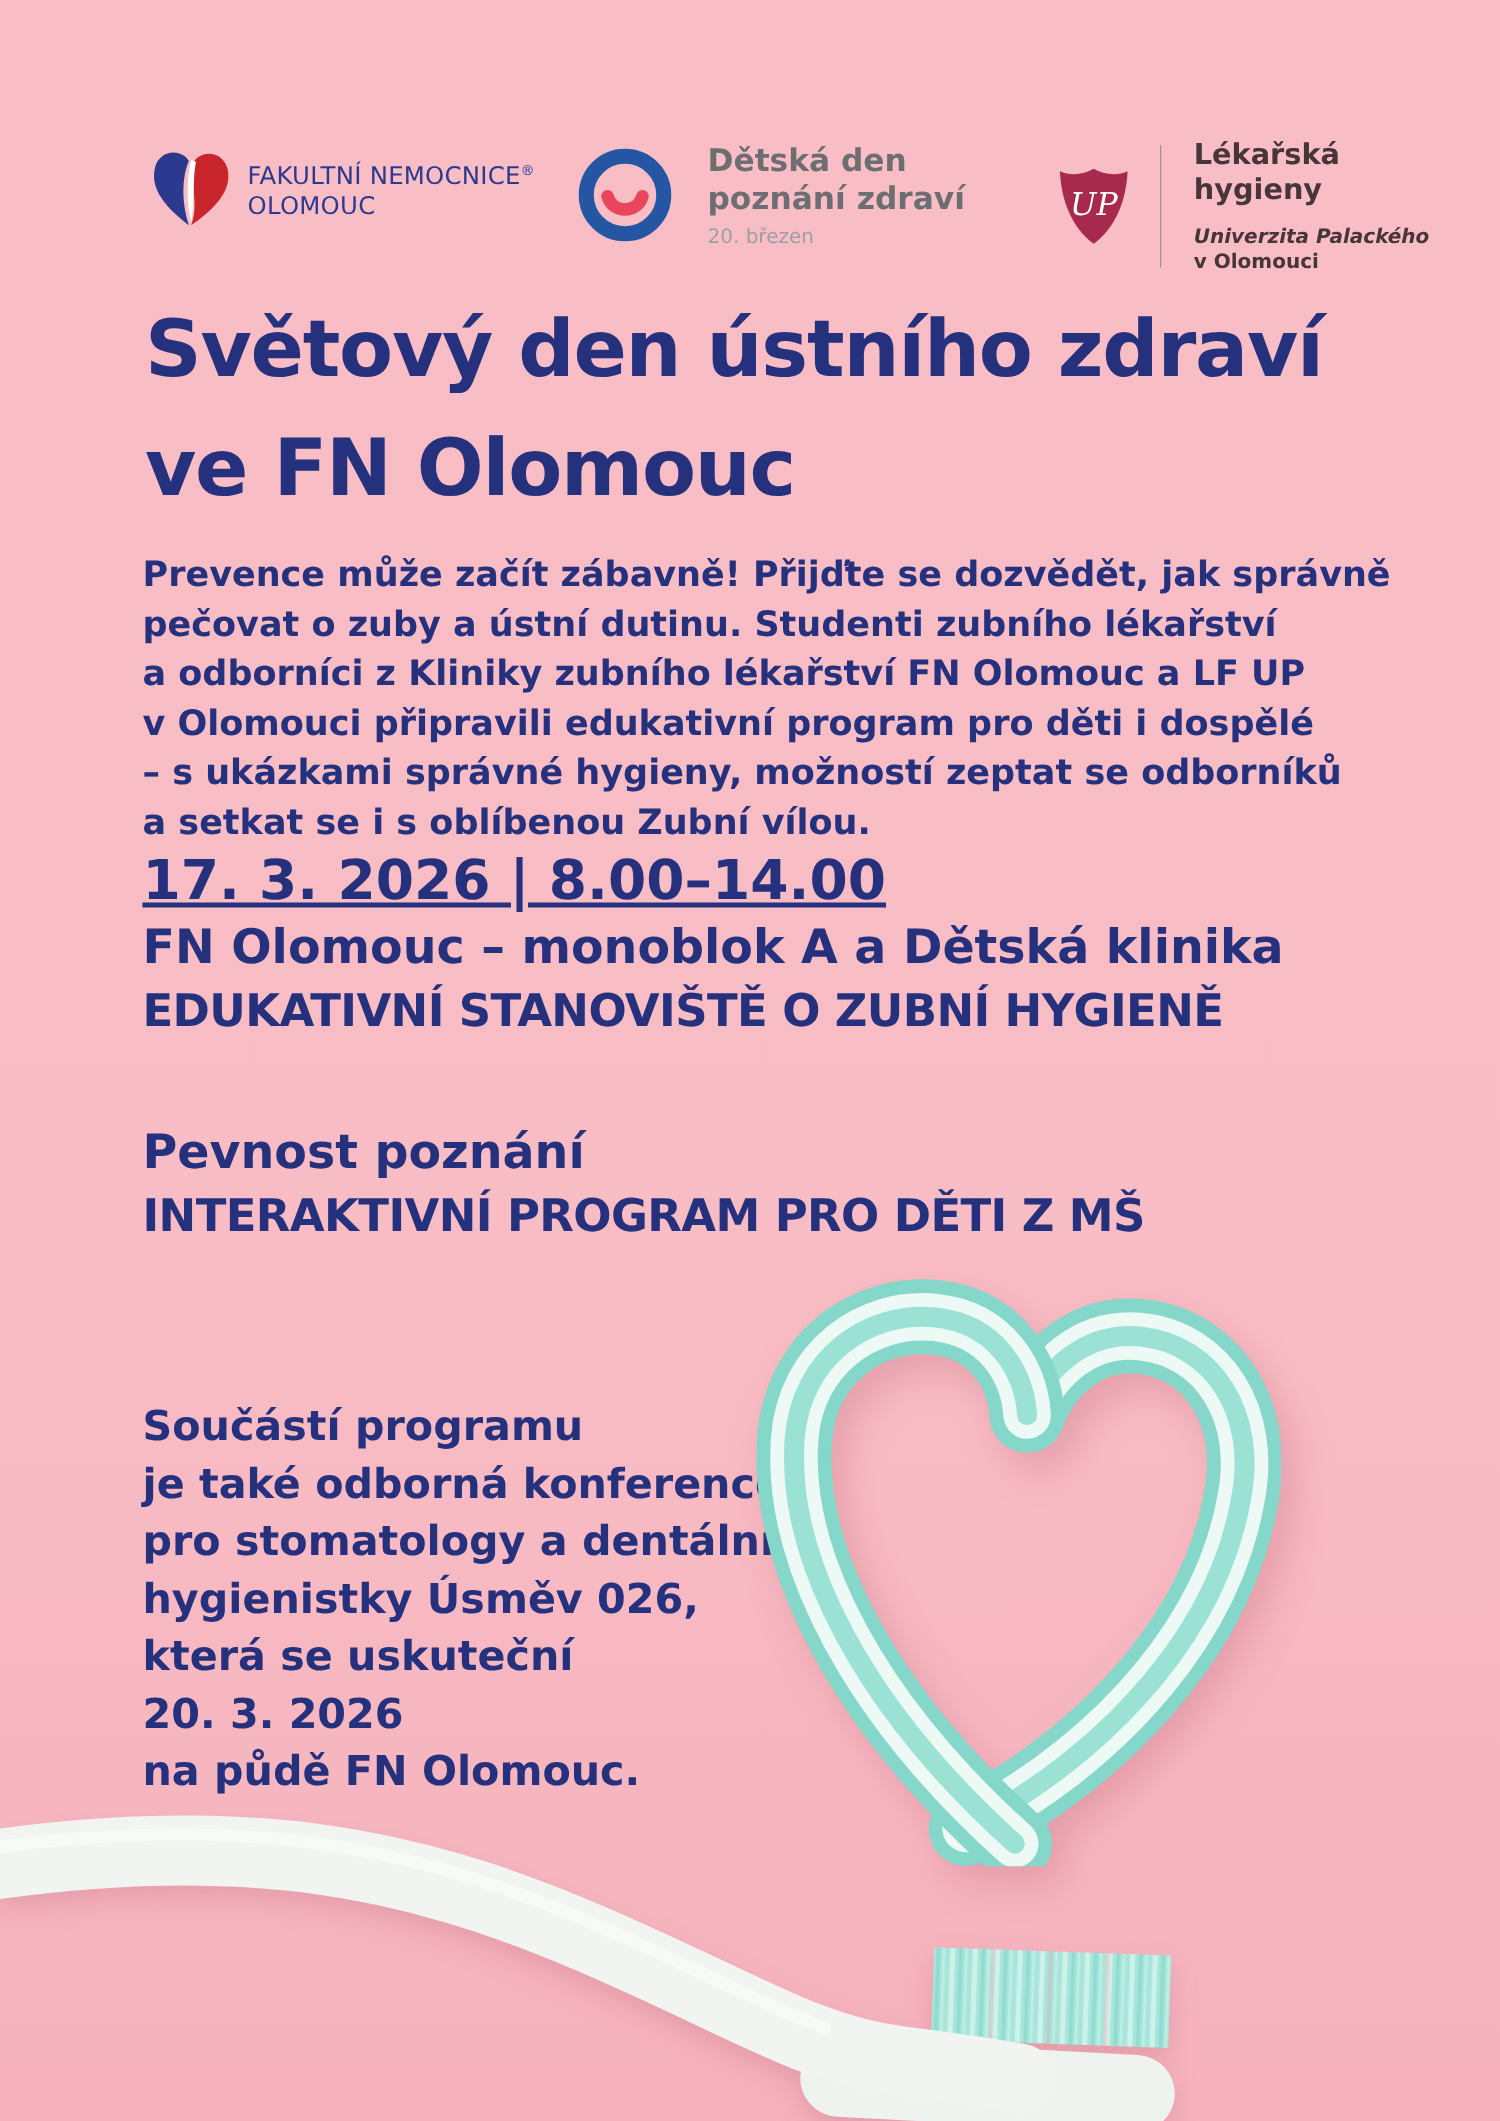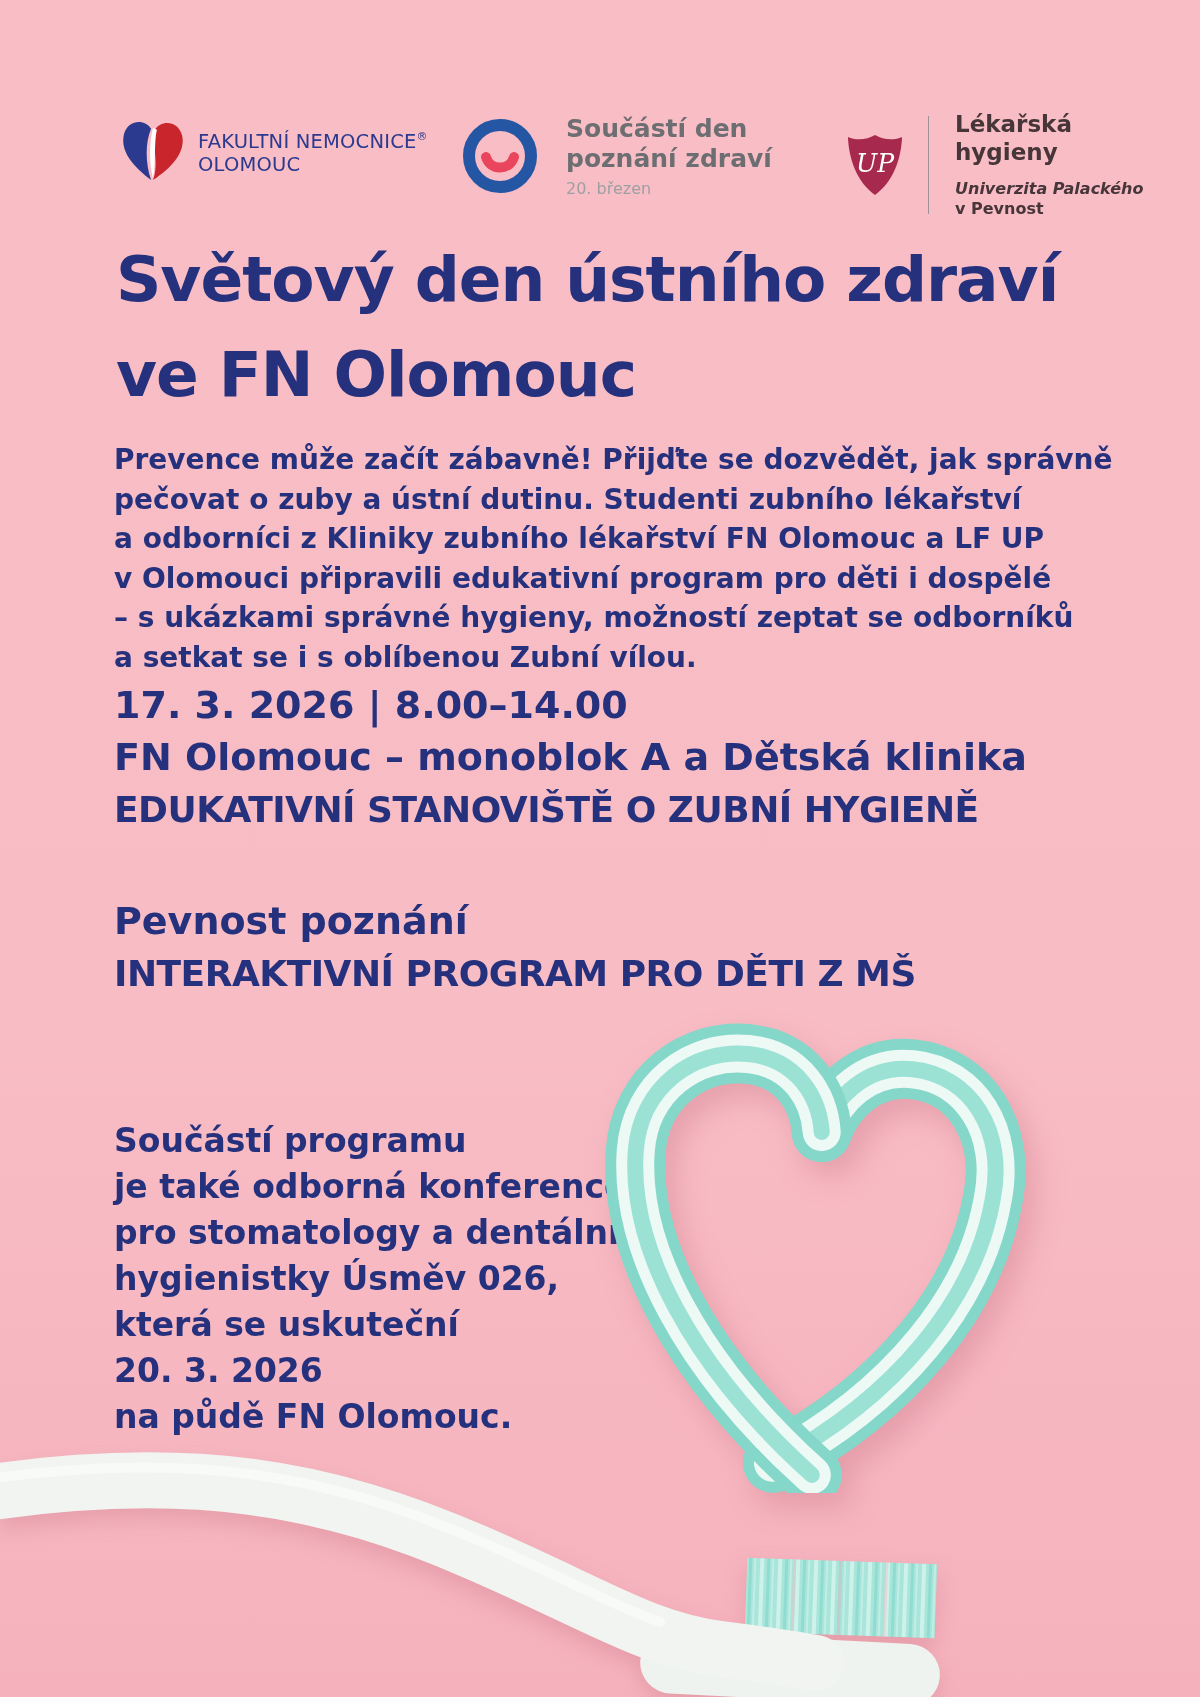--- a/index.html
+++ b/index.html
@@ -28,21 +28,21 @@
   
   .title{
     position:absolute;left:116px;top:232px;color:#25317d;font-weight:700;
     font-size:63px;line-height:95px;letter-spacing:-1px;white-space:nowrap;
   }
   .intro{
     position:absolute;left:114px;top:440px;color:#25317d;font-weight:700;
     font-size:28px;line-height:39.5px;white-space:nowrap;
   }
   .event{position:absolute;left:114px;color:#25317d;font-weight:700;white-space:nowrap;}
-  .event .datetime{font-size:38px;line-height:52px;}
+  .event .datetime{font-size:44px;line-height:52px;text-decoration:underline;}
   .event .place{font-size:38px;line-height:53px;}
   .event .program{font-size:36px;line-height:52px;letter-spacing:-.5px;}
   .event1{top:679px;}
   .event2{top:895px;}
   .conference{
     position:absolute;left:114px;top:1118px;color:#25317d;font-weight:700;
     font-size:33px;line-height:46px;white-space:nowrap;
   }
   
   .heart-svg{
@@ -72,37 +72,37 @@
         <div>OLOMOUC</div>
       </div>
     </div>
 
     <div class="logo wohd">
       <svg viewBox="0 0 76 76" aria-hidden="true">
         <circle cx="38" cy="38" r="31" fill="none" stroke="#2456a4" stroke-width="12"></circle>
         <path d="M24,39 C28,53 48,53 52,39" fill="none" stroke="#e9455c" stroke-width="10" stroke-linecap="round"></path>
       </svg>
       <div class="wohd-text">
-        <div class="t">Součástí den</div>
+        <div class="t">Dětská den</div>
         <div class="t">poznání zdraví</div>
         <div class="sub">20. březen</div>
       </div>
     </div>
 
     <div class="logo upol">
       <svg viewBox="0 0 60 66" aria-hidden="true">
         <path fill="#a72a4e" d="M30,2 C38,7 50,8 58,4 C57,28 48,51 30,64 C12,51 3,28 2,4 C10,8 22,7 30,2 Z"></path>
         <text x="30" y="40" text-anchor="middle" fill="#ffffff" font-family="DejaVu Serif, serif" font-size="26" font-style="italic">UP</text>
       </svg>
       <div class="upol-divider"></div>
       <div class="upol-text">
         <div class="f">Lékařská</div>
         <div class="f">hygieny</div>
         <div class="u first">Univerzita Palackého</div>
-        <div class="u">v Pevnost</div>
+        <div class="u">v Olomouci</div>
       </div>
     </div>
   </div>
 
   <h1 class="title" style="margin:0">
     <div>Světový den ústního zdraví</div>
     <div>ve FN Olomouc</div>
   </h1>
 
   <div class="intro">

